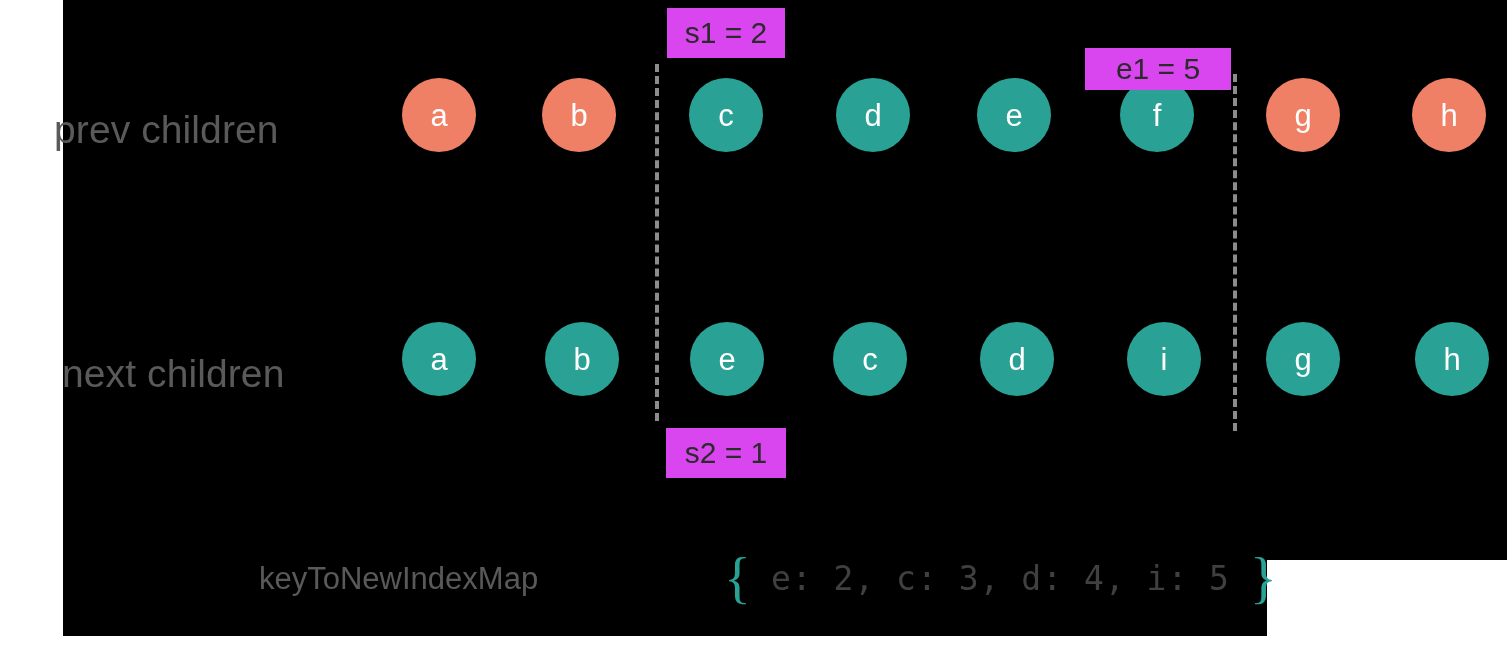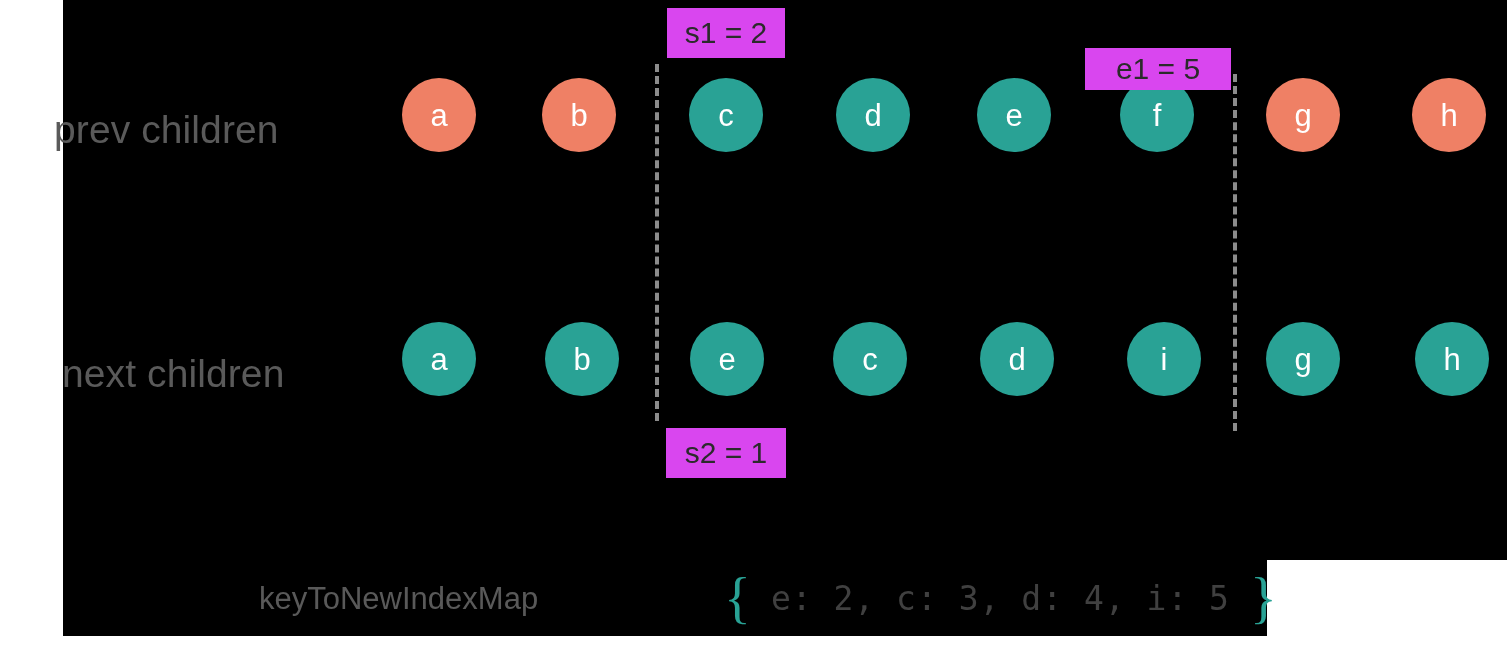--- a/index.html
+++ b/index.html
@@ -85,21 +85,21 @@
   }
   #marker-s1 { left: 667px;  top: 8px;   width: 118px; height: 50px; }
   #marker-e1 { left: 1085px; top: 8px;   width: 146px; height: 42px; margin-top: 40px; }
   #marker-s2 { left: 666px;  top: 428px; width: 120px; height: 50px; }
   #marker-e2 { left: 1099px; top: 442px; width: 146px; height: 50px; }
 
   
   #map-row {
     position: absolute;
     left: 63px;
-    top: 560px;
+    top: 540px;
     width: 1356px;
     height: 76px;
     display: flex;
     align-items: center;
   }
   #map-title {
     position: absolute;
     left: 196px;
     top: 50%;
     transform: translateY(-50%);

